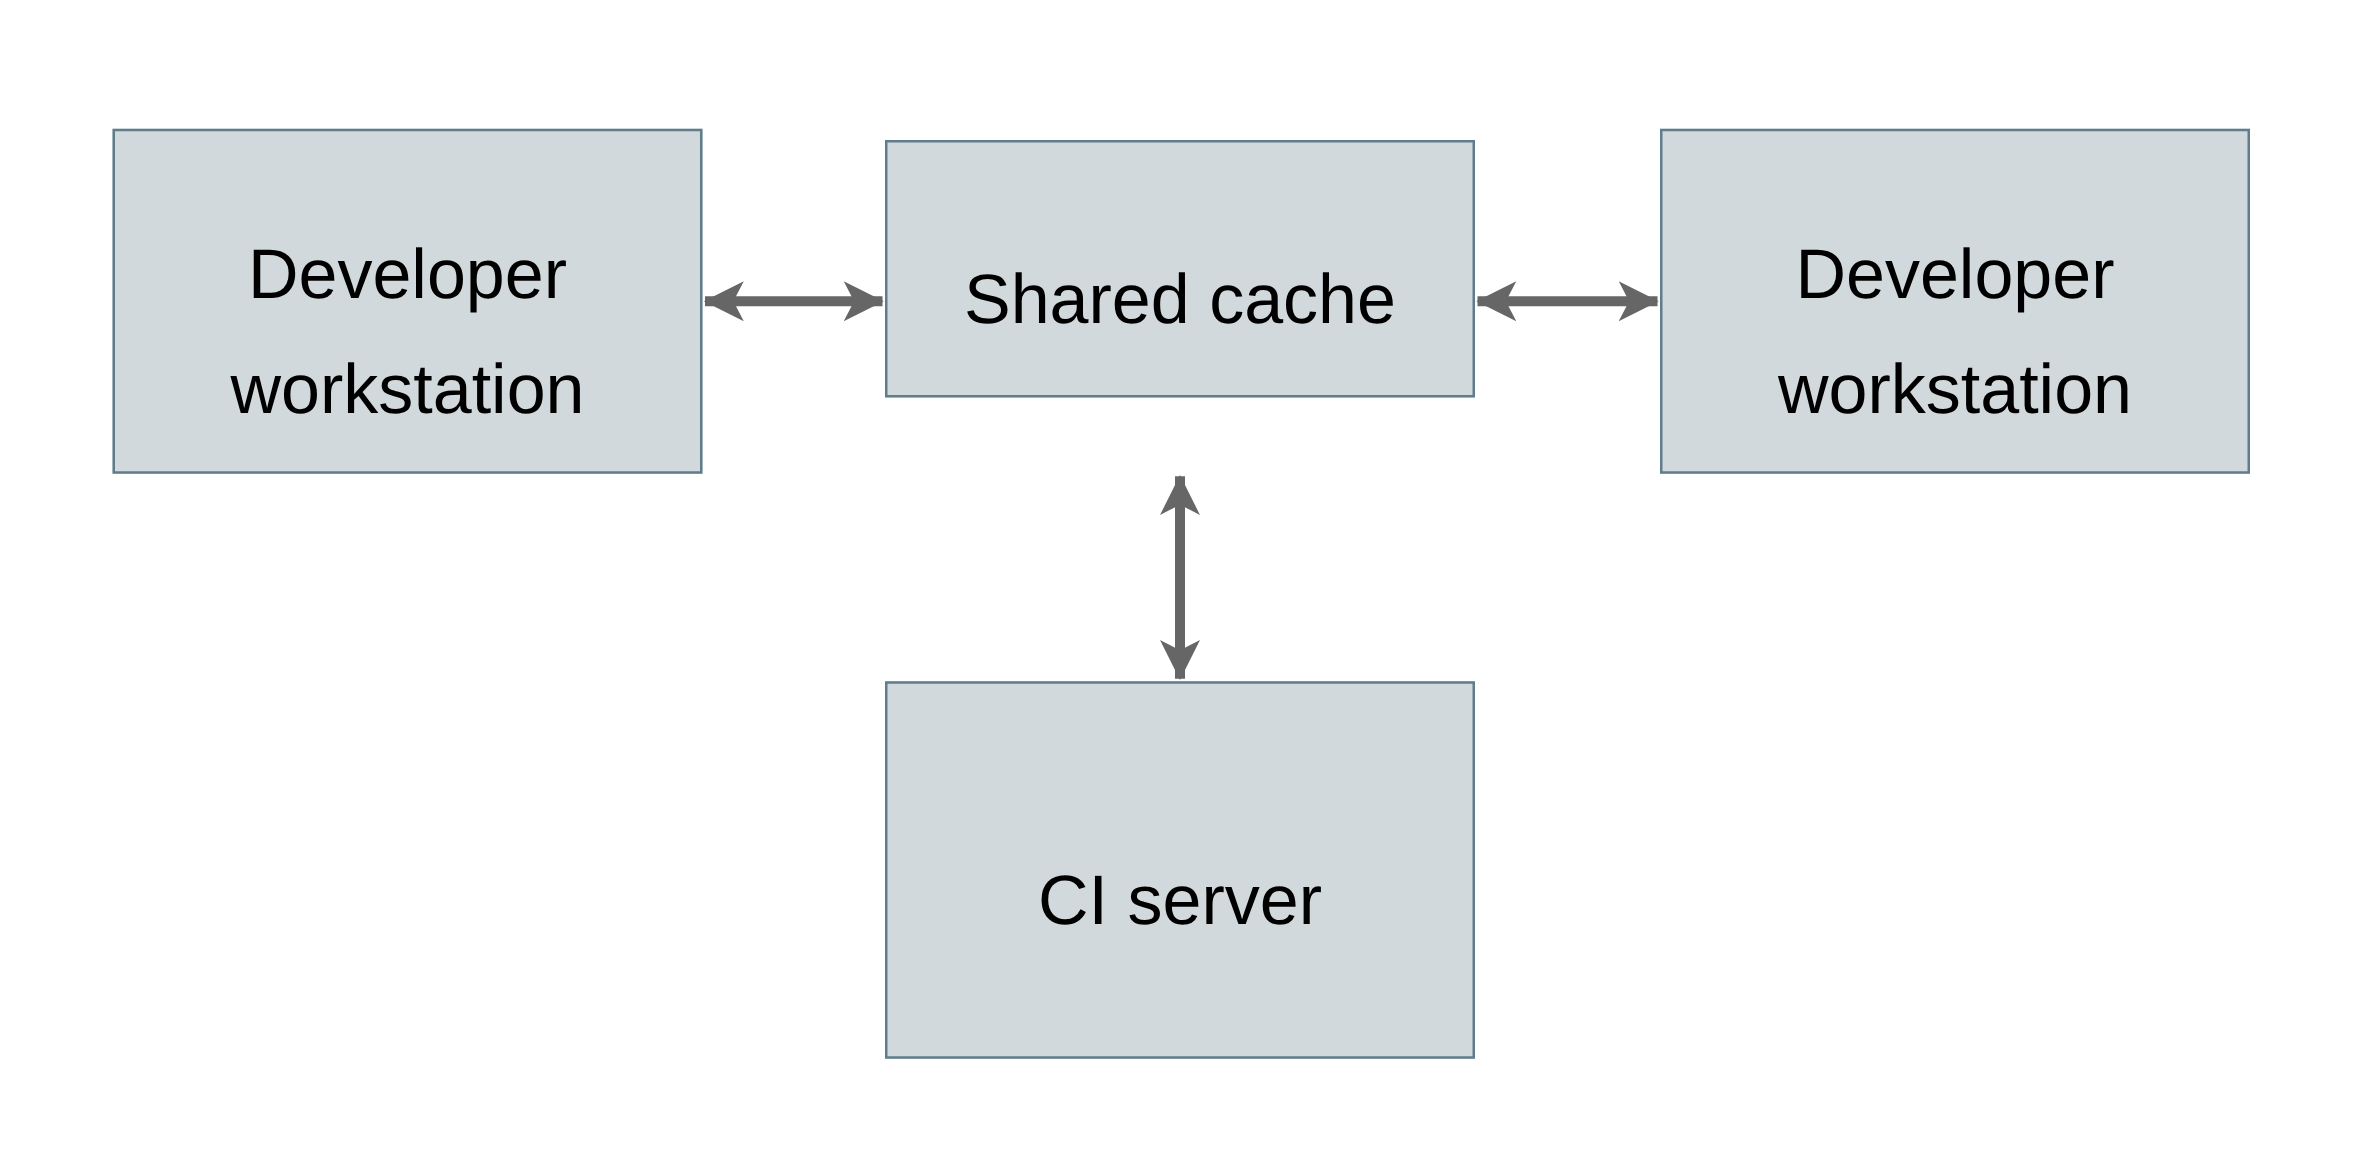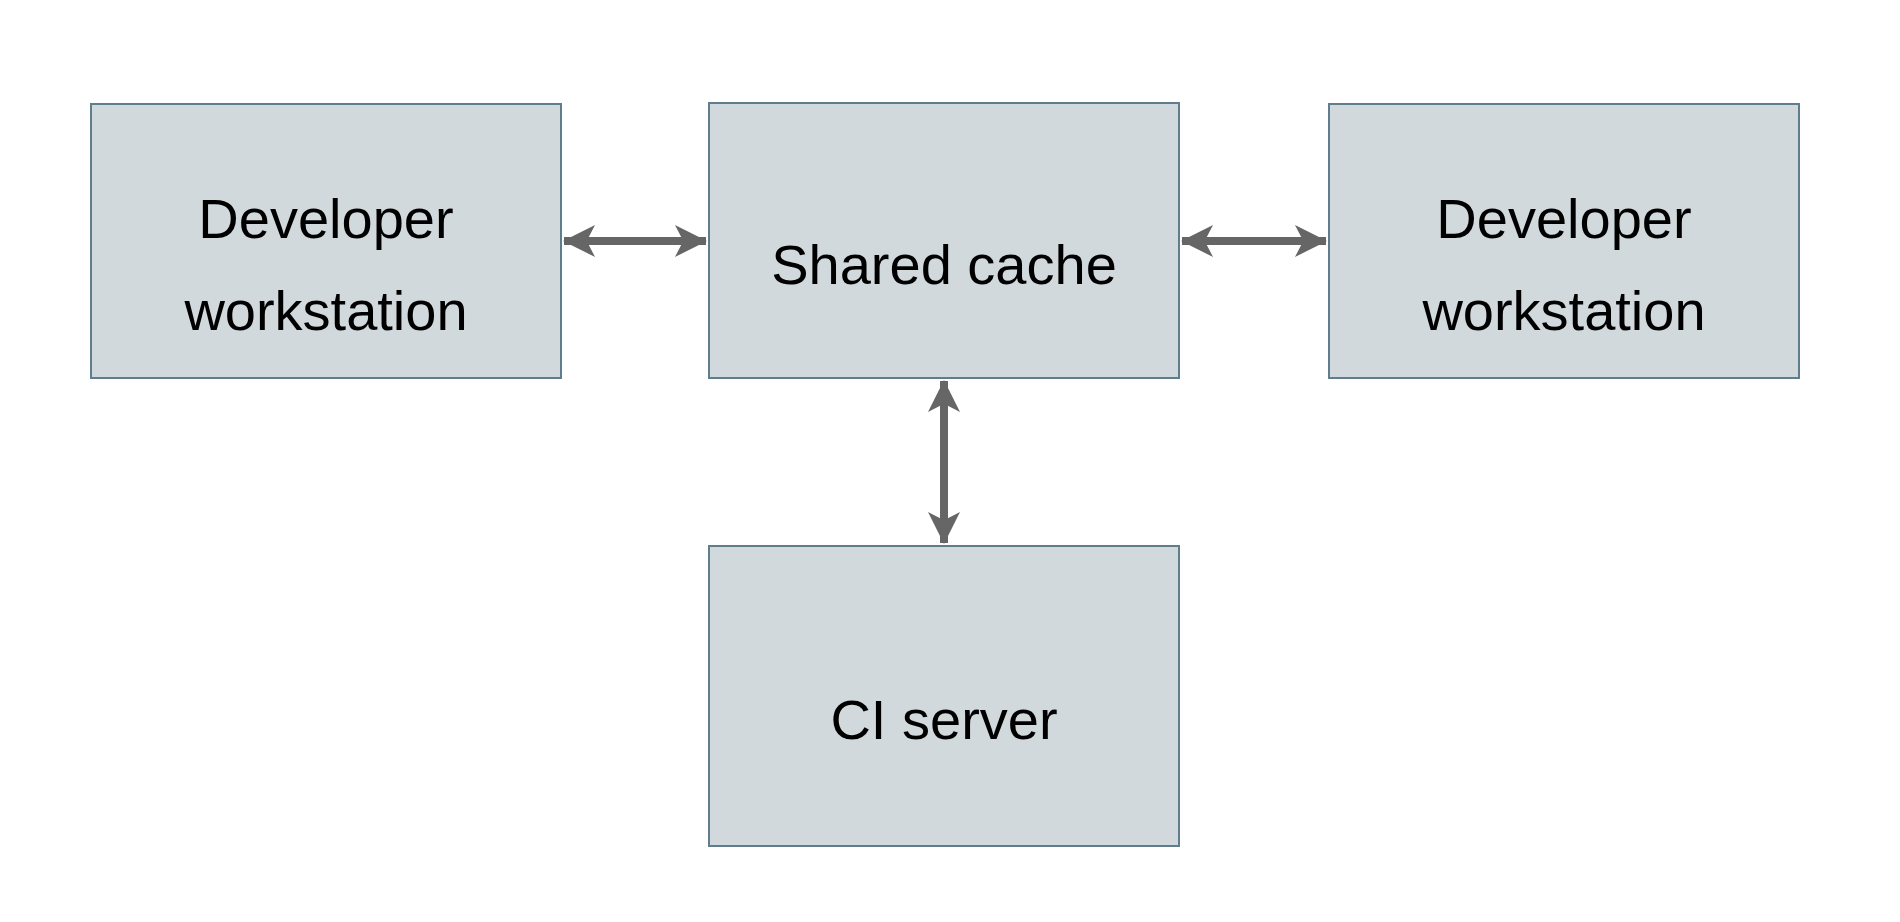--- a/index.html
+++ b/index.html
@@ -27,21 +27,21 @@
   }
   .node-label {
     font-size: 56px;
     line-height: 92px;
     color: var(--text-color, #000000);
     letter-spacing: 0px;
     padding: 0 8px;
     margin-top: 48px;
   }
   #node-dev-left   { left: 90px;   top: 103px; width: 472px; height: 276px; }
-  #node-cache      { left: 708px;  top: 102px; width: 472px; height: 277px; }
+  #node-cache      { left: 708px;  top: 112px; width: 472px; height: 206px; }
   #node-dev-right  { left: 1328px; top: 103px; width: 472px; height: 276px; }
   #node-ci         { left: 708px;  top: 545px; width: 472px; height: 302px; }
 
   .edges-overlay {
     position: absolute;
     left: 0;
     top: 0;
     width: 1900px;
     height: 922px;
     pointer-events: none;

